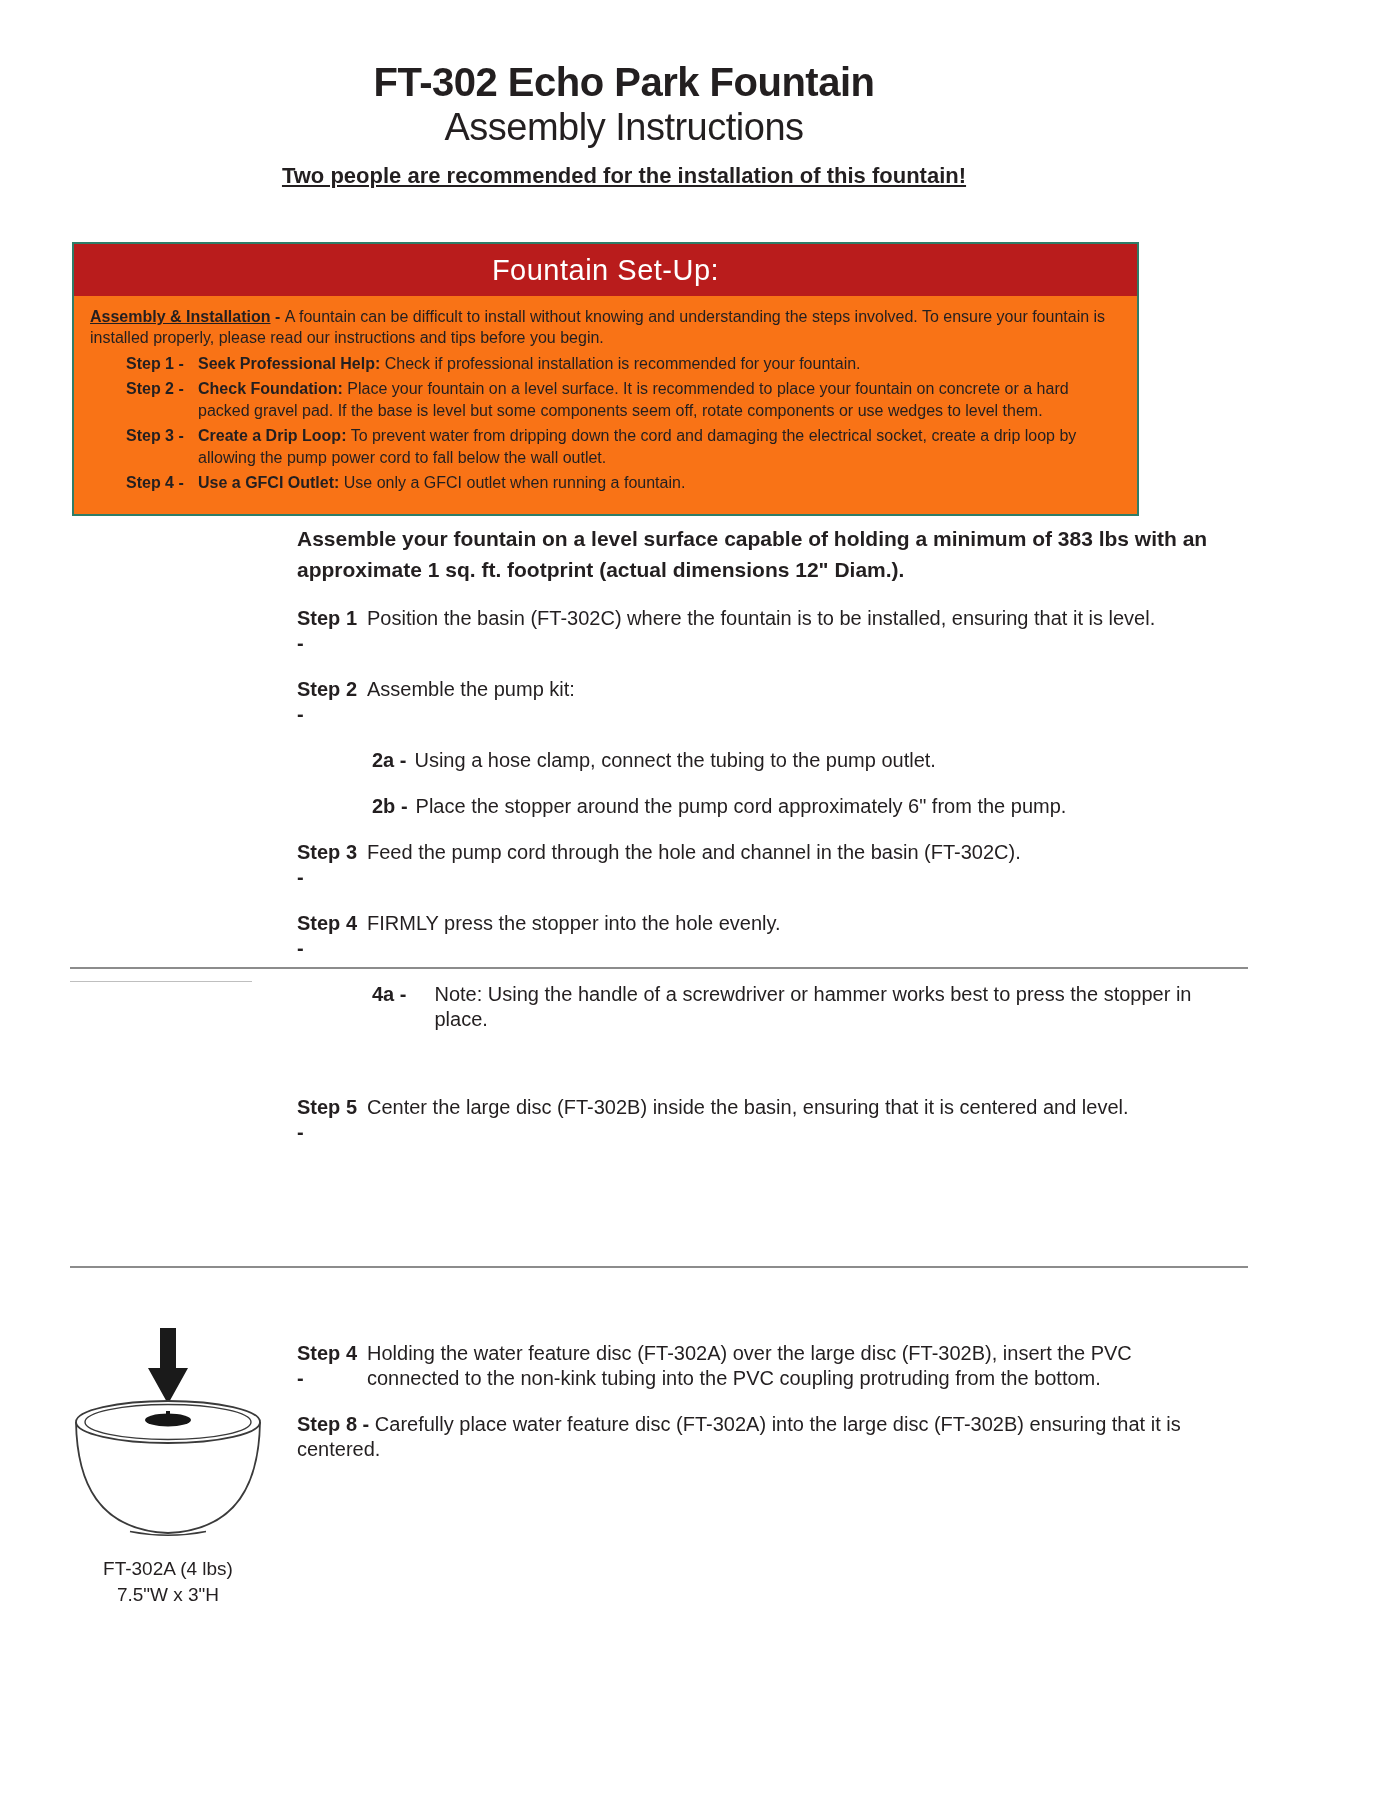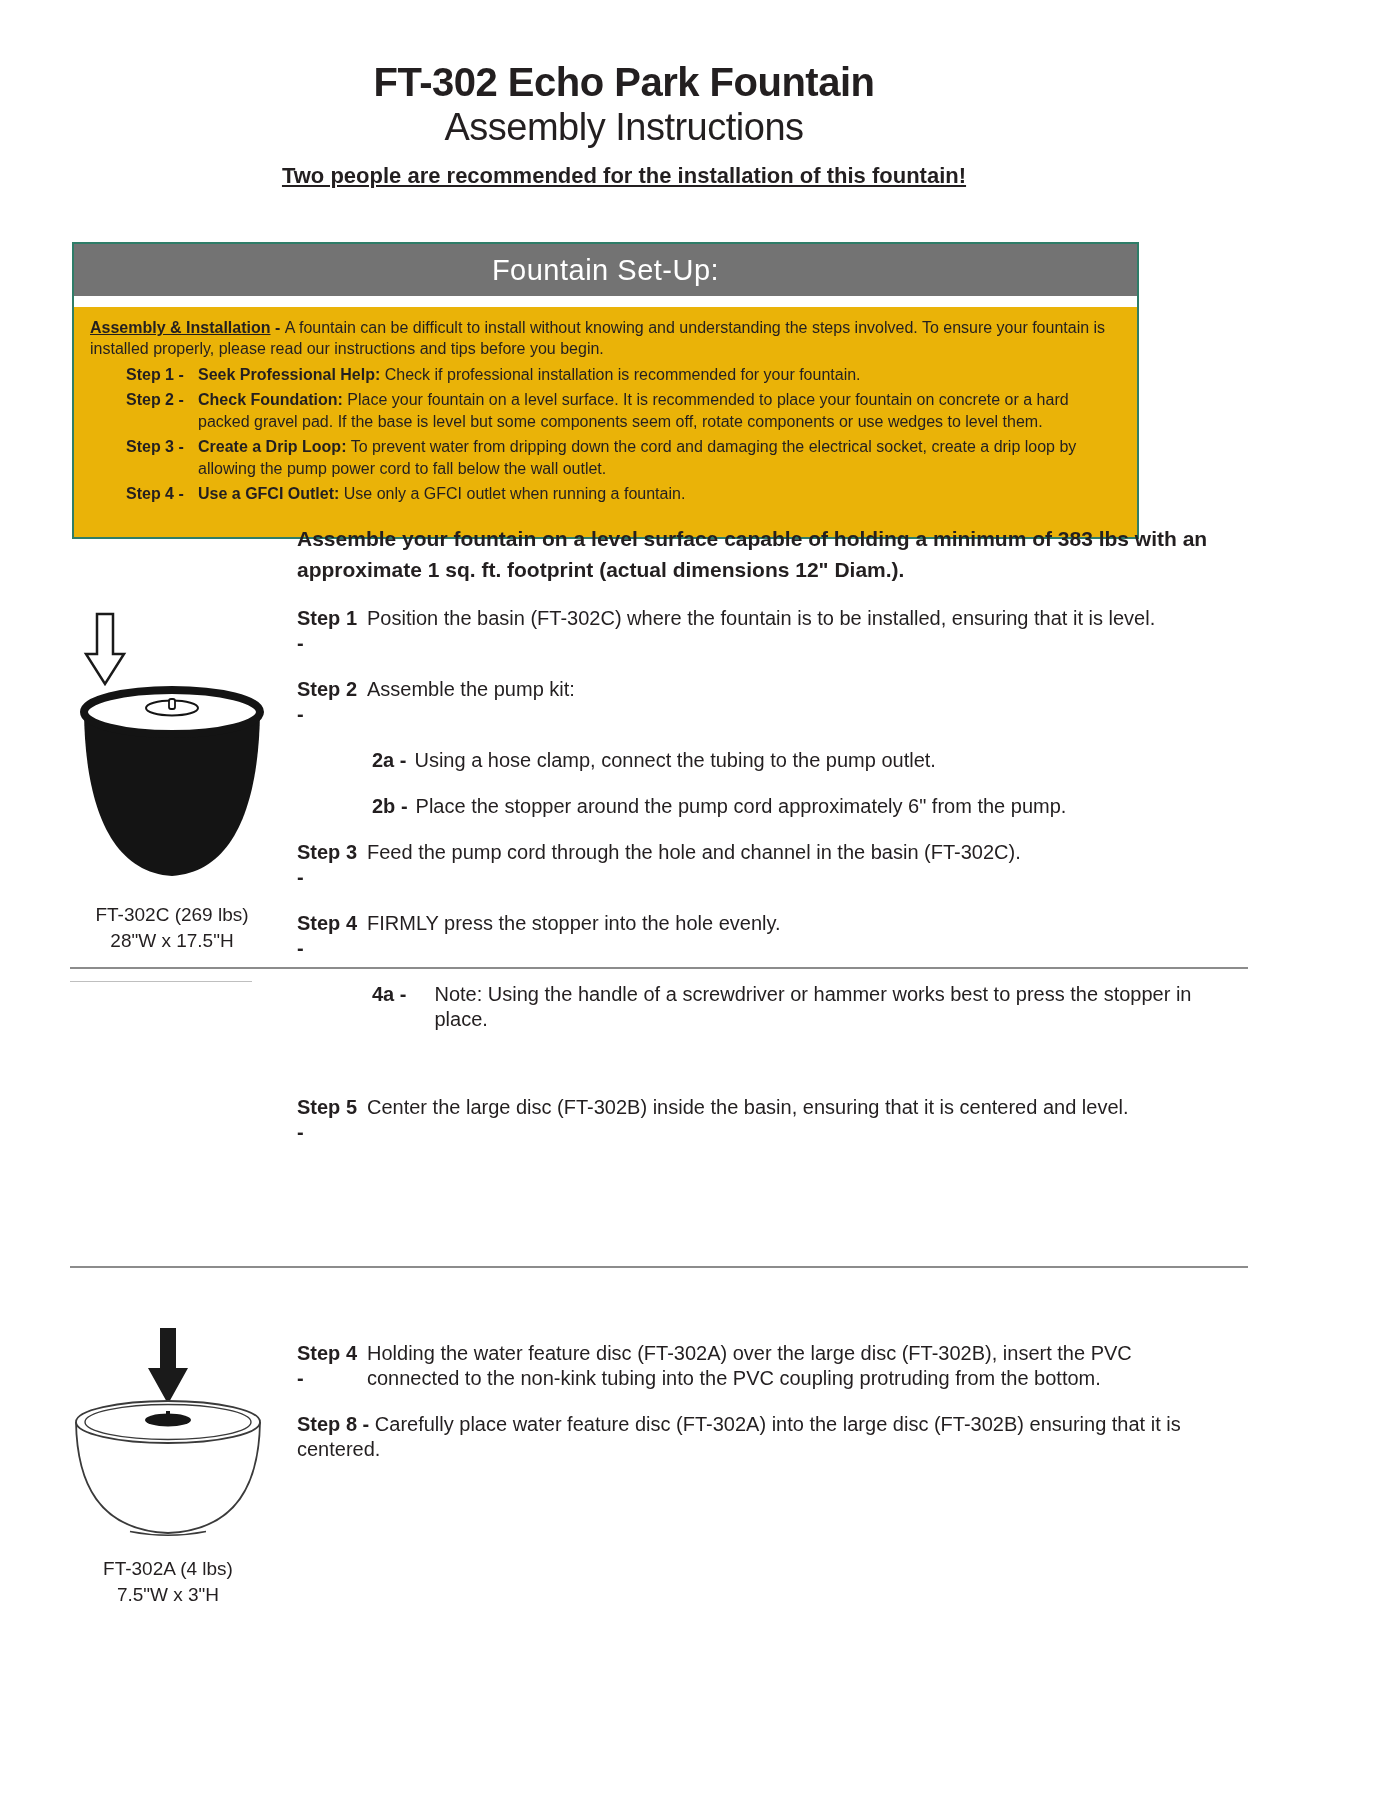--- a/index.html
+++ b/index.html
@@ -15,25 +15,25 @@
   
   .doc-title   { position:absolute; top:60px;  left:0; width:100%; text-align:center;
                  font-size:40px; font-weight:bold; letter-spacing:-0.5px; }
   .doc-subtitle{ position:absolute; top:106px; left:0; width:100%; text-align:center;
                  font-size:38px; font-weight:normal; letter-spacing:-0.5px; }
   .doc-warning { position:absolute; top:163px; left:0; width:100%; text-align:center;
                  font-size:22px; font-weight:bold; text-decoration:underline; }
   
   .setup-box { position:absolute; top:242px; left:72px; width:1067px;
                border:2px solid #2e7d68; }
-  .setup-header { background:#737373; color:#ffffff; height:52px;
+  .setup-header { background:#b91c1c; color:#ffffff; height:52px;
                   display:flex; align-items:center; justify-content:center;
                   font-size:29px; font-weight:normal; letter-spacing:0.5px; }
-  .setup-content { background:#eab308; padding:10px 16px 32px 16px;
-                   font-size:16px; line-height:1.34;margin-top:11px; }
+  .setup-content { background:#f97316; padding:10px 16px 20px 16px;
+                   font-size:16px; line-height:1.34; }
   .setup-intro { max-width:1030px; }
   .setup-intro .u-label { font-weight:bold; text-decoration:underline; }
   .setup-intro .u-dash  { font-weight:bold; }
   .box-step { display:flex; margin:4px 0 0 36px; }
   .box-step .bs-num  { font-weight:bold; width:72px; flex-shrink:0; }
   .box-step .bs-body { max-width:900px; }
   .box-step .bs-label{ font-weight:bold; }
   
   .right-col { position:absolute; left:297px; width:1063px; }
   .col-1 { top:523px; }
@@ -89,33 +89,20 @@
         <span class="bs-num">Step 3 -</span>
         <span class="bs-body"><span class="bs-label">Create a Drip Loop:</span><span> To prevent water from dripping down the cord and damaging the electrical socket, create a drip loop by allowing the pump power cord to fall below the wall outlet.</span></span>
       </div>
       <div class="box-step">
         <span class="bs-num">Step 4 -</span>
         <span class="bs-body"><span class="bs-label">Use a GFCI Outlet:</span><span> Use only a GFCI outlet when running a fountain.</span></span>
       </div>
     </div>
   </div>
 
-  <div class="figure fig-1">
-    <svg width="192" height="282" viewBox="0 0 192 282">
-      <polygon points="21,6 37,6 37,46 48,46 29,76 10,46 21,46" fill="#ffffff" stroke="#1a1a1a" stroke-width="2.5"></polygon>
-      <path d="M8,104 C9,192 32,264 96,268 C160,264 183,192 184,104 Z" fill="#141414"></path>
-      <ellipse cx="96" cy="104" rx="88" ry="22" fill="#ffffff" stroke="#141414" stroke-width="8"></ellipse>
-      <ellipse cx="96" cy="100" rx="26" ry="7.5" fill="#ffffff" stroke="#141414" stroke-width="2"></ellipse>
-      <rect x="93" y="91" width="6" height="10" rx="2" fill="#ffffff" stroke="#141414" stroke-width="1.8"></rect>
-    </svg>
-    <div class="fig-caption">
-      <div>FT-302C (269 lbs)</div>
-      <div>28"W x 17.5"H</div>
-    </div>
-  </div>
 
   <div class="right-col col-1">
     <p class="assembly-intro">Assemble your fountain on a level surface capable of holding a minimum of 383 lbs with an approximate 1 sq. ft. footprint (actual dimensions 12" Diam.).</p>
     <div class="main-steps">
       <div class="m-step">
         <span class="ms-num">Step 1 -</span>
         <span class="ms-text">Position the basin (FT-302C) where the fountain is to be installed, ensuring that it is level.</span>
       </div>
       <div class="m-step">
         <span class="ms-num">Step 2 -</span>

